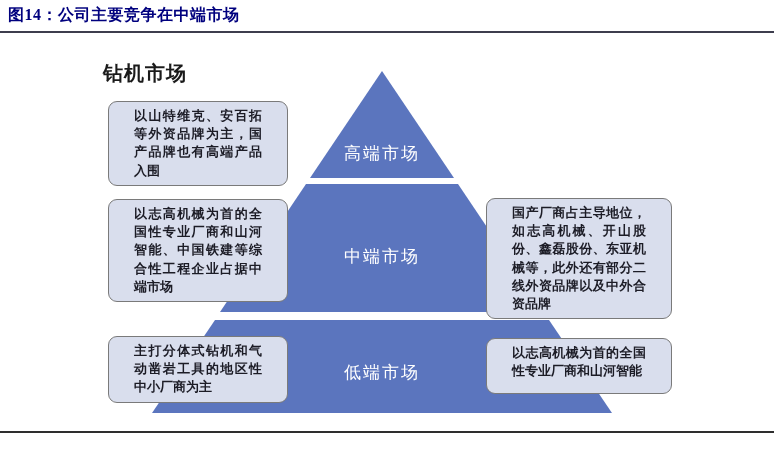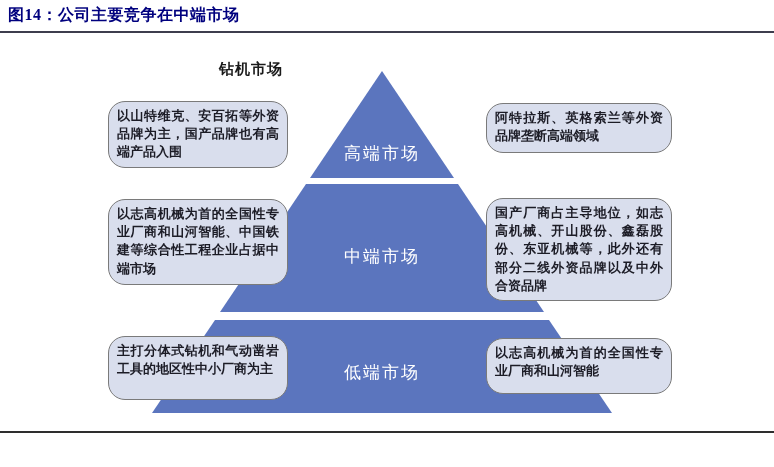--- a/index.html
+++ b/index.html
@@ -25,46 +25,46 @@
   .title-rule {
     position: absolute;
     left: 0; top: 31px;
     width: 774px; height: 2px;
     background: #3d3d4d;
   }
   .col-header {
     position: absolute;
     top: 60px;
     width: 180px;
-    text-align: right;
+    text-align: left;
     font-family: "Liberation Serif", serif;
     font-weight: bold;
-    font-size: 15px;
+    font-size: 20px;
     color: #1a1a1a;
     letter-spacing: 1px;
   }
   .col-header.left  { left: 103px; }
   .col-header.right { left: 470px; }
   .pyramid-svg {
     position: absolute;
     left: 0; top: 0;
     width: 774px; height: 467px;
   }
   .tier-label {
     font-family: "Liberation Sans", sans-serif;
     font-size: 17px;
     letter-spacing: 2px;
   }
   .note {
     position: absolute;
     box-sizing: border-box;
     background: #D9DEED;
     border: 1.5px solid #7a7a7a;
-    border-radius: 17px;
-    padding: 5px 8px;
+    border-radius: 9px;
+    padding: 5px 25px;
     font-size: 13px;
     font-weight: bold;
     line-height: 1.40;
     color: #1c1c26;
     text-align: justify;
   }
   .note.l1 { left: 108px; top: 101px; width: 180px; min-height: 58px; }
   .note.l2 { left: 108px; top: 199px; width: 180px; min-height: 86px; }
   .note.l3 { left: 108px; top: 336px; width: 180px; min-height: 64px; }
   .note.r1 { left: 486px; top: 103px; width: 186px; min-height: 50px; }
@@ -102,19 +102,18 @@
     <text class="tier-label" x="382" y="262" text-anchor="middle" fill="#FFFFFF">中端市场</text>
     <text class="tier-label" x="382" y="378" text-anchor="middle" fill="#FFFFFF">低端市场</text>
   </svg>
 
   <div class="col-header left">钻机市场</div>
 
   <div class="note l1">以山特维克、安百拓等外资品牌为主，国产品牌也有高端产品入围</div>
   <div class="note l3">主打分体式钻机和气动凿岩工具的地区性中小厂商为主</div>
   <div class="note l2">以志高机械为首的全国性专业厂商和山河智能、中国铁建等综合性工程企业占据中端市场</div>
 
-  <div class="note r1">阿特拉斯、英格索兰等外资品牌垄断高端领域</div>
   <div class="note r2">国产厂商占主导地位，如志高机械、开山股份、鑫磊股份、东亚机械等，此外还有部分二线外资品牌以及中外合资品牌</div>
   <div class="note r3">以志高机械为首的全国性专业厂商和山河智能</div>
 
   <div class="footer-rule"></div>
 
 </div>
 
 </body></html>

